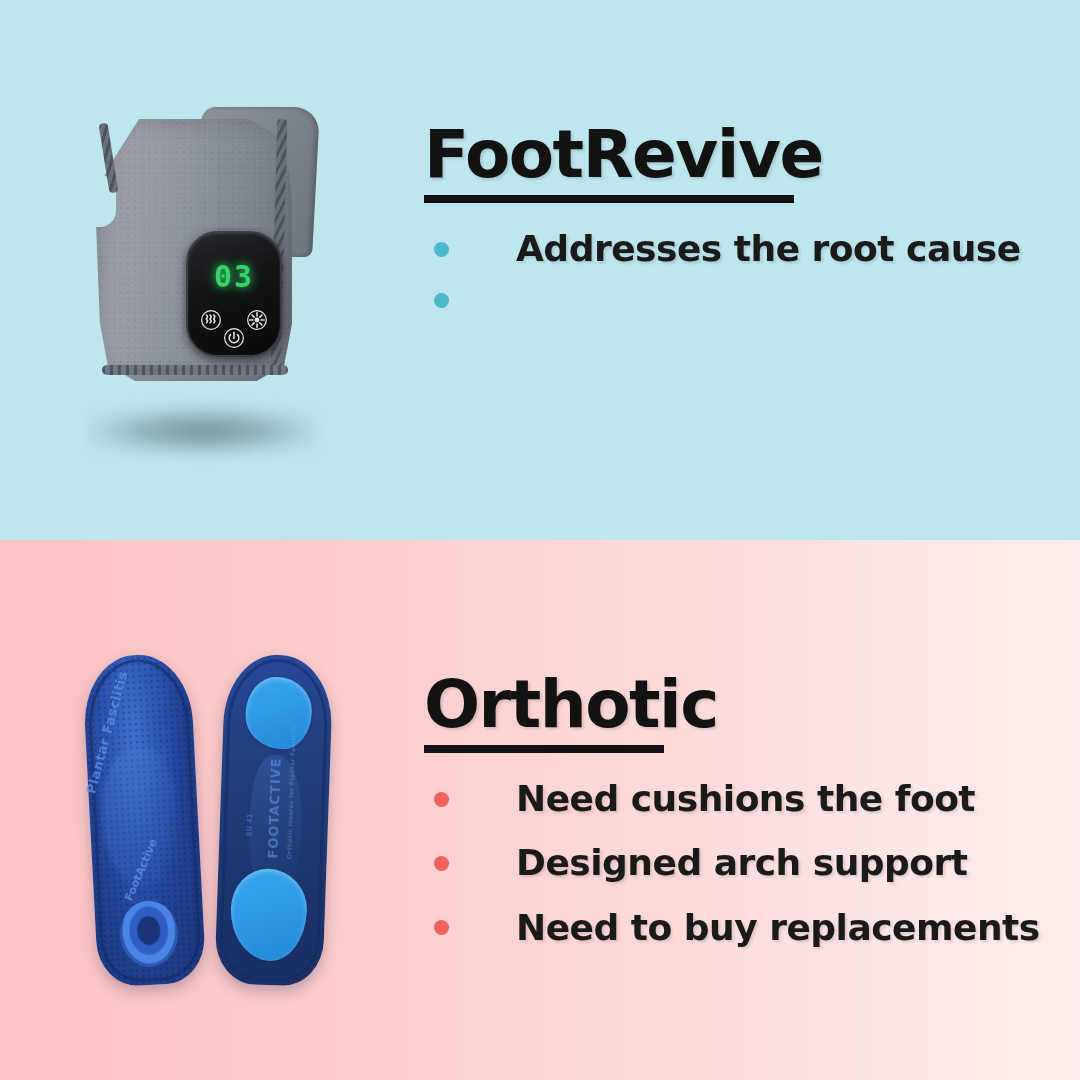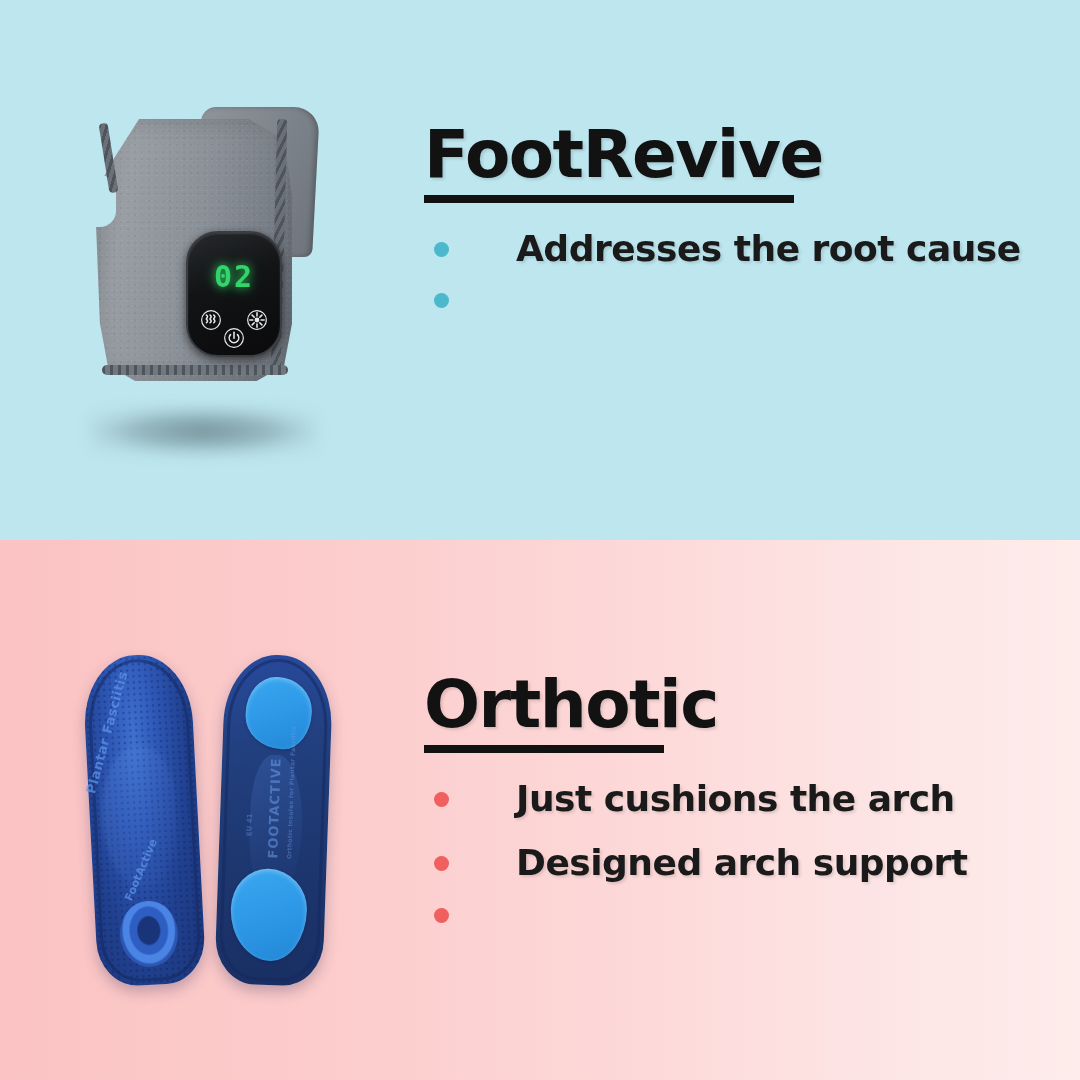--- a/index.html
+++ b/index.html
@@ -411,21 +411,21 @@
           <div class="wrap-texture"></div>
         </div>
 
         <div class="wrap-notch"></div>
 
         <div class="wrap-seam seam-topleft"></div>
         <div class="wrap-seam seam-right"></div>
         <div class="wrap-seam seam-bottom"></div>
 
         <div class="wrap-panel">
-          <div class="panel-display">02</div>
+          <div class="panel-display">03</div>
 
           <div class="panel-icon icon-heat">
             <svg viewBox="0 0 24 24" fill="none" stroke="currentColor" stroke-width="1.7" stroke-linecap="round">
               <circle cx="12" cy="12" r="10.2" stroke-width="1.3"></circle>
               <path d="M7 15c1.6-1.2 1.6-2.6 0-3.8 M7 10.4c1.6-1.2 1.6-2.6 0-3.8"></path>
               <path d="M11 15c1.6-1.2 1.6-2.6 0-3.8 M11 10.4c1.6-1.2 1.6-2.6 0-3.8"></path>
               <path d="M15 15c1.6-1.2 1.6-2.6 0-3.8 M15 10.4c1.6-1.2 1.6-2.6 0-3.8"></path>
             </svg>
           </div>
 
@@ -497,26 +497,27 @@
 
     <div class="text-col text-col-bottom" style="top:132px;">
       <div>
         <h1 class="heading">Orthotic</h1>
       </div>
       <div class="heading-rule heading-rule-bottom"></div>
 
       <ul class="bullet-list">
         <li class="bullet-item">
           <span class="bullet-dot dot-coral"></span>
-          <span class="bullet-text">Just cushions the arch</span>
+          <span class="bullet-text">Need cushions the foot</span>
         </li>
         <li class="bullet-item">
           <span class="bullet-dot dot-coral"></span>
           <span class="bullet-text">Designed arch support</span>
         </li>
         <li class="bullet-item">
           <span class="bullet-dot dot-coral"></span>
+          <span class="bullet-text">Need to buy replacements</span>
         </li>
       </ul>
     </div>
   </div>
 
 </div>
 
 </body></html>

